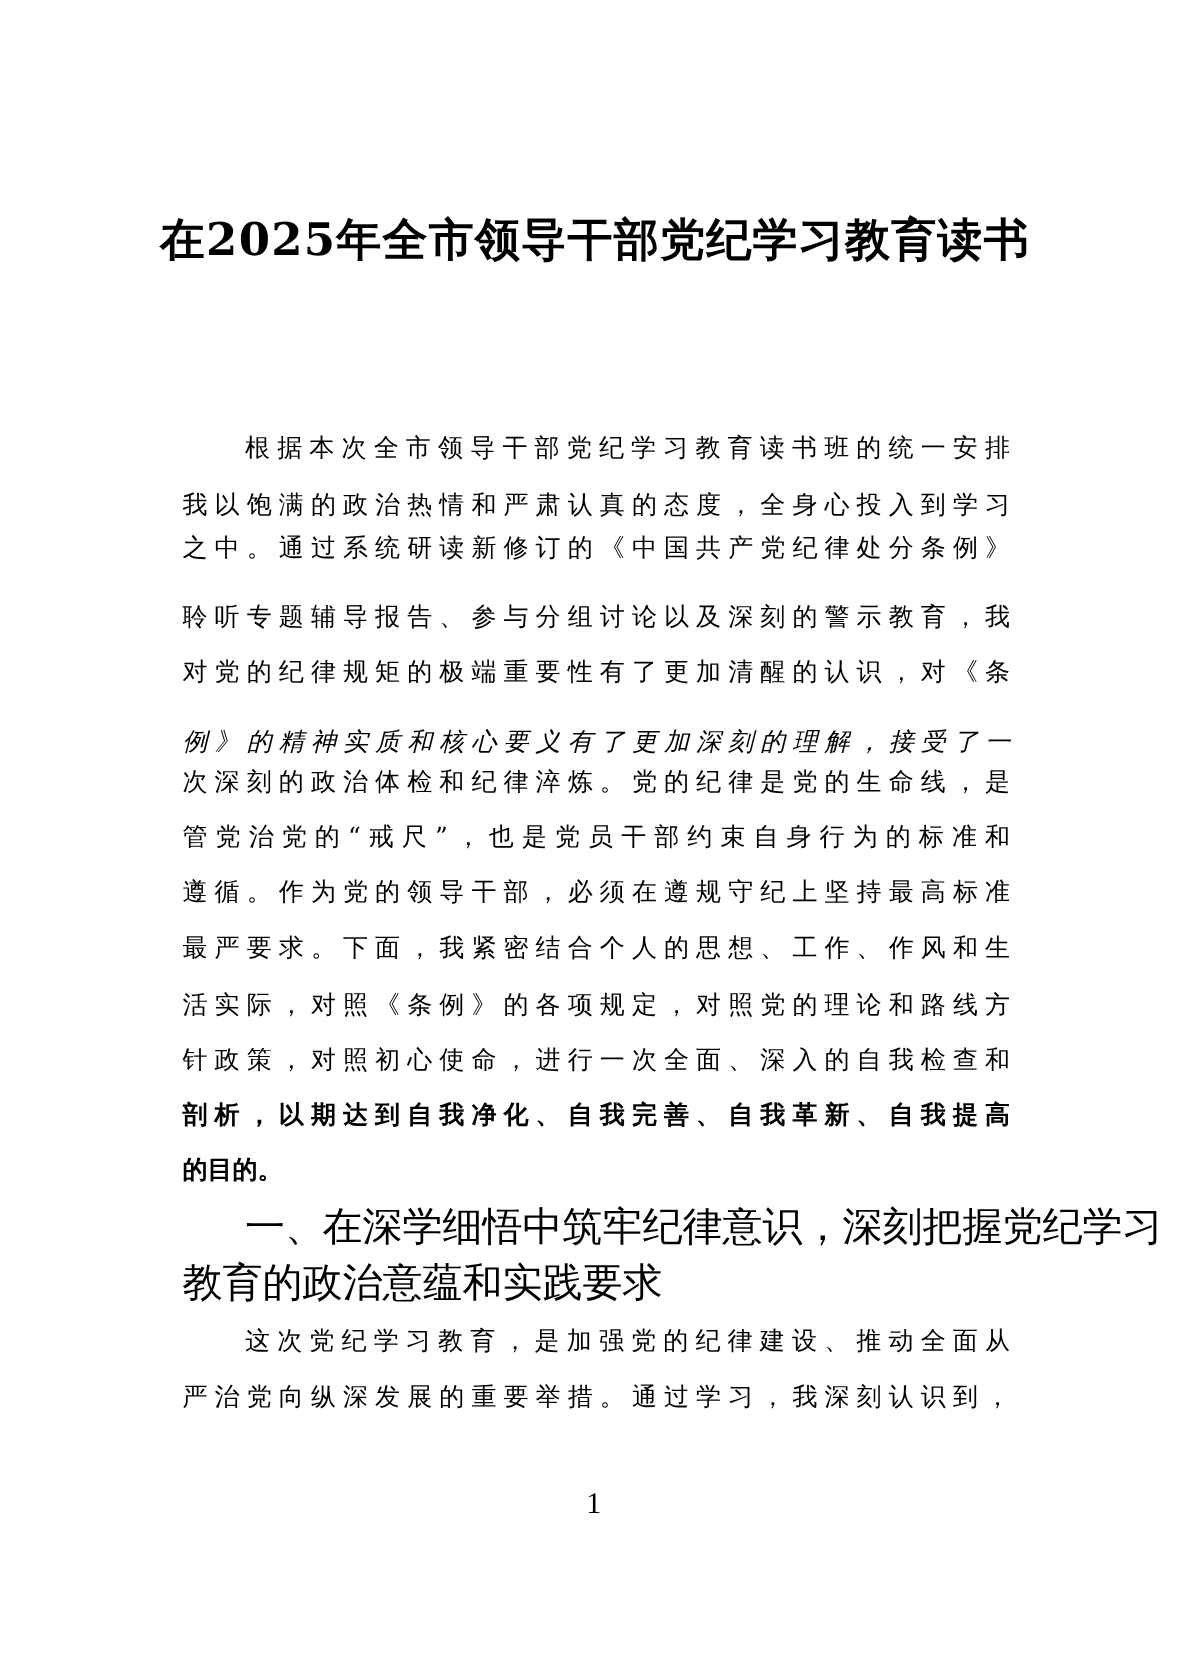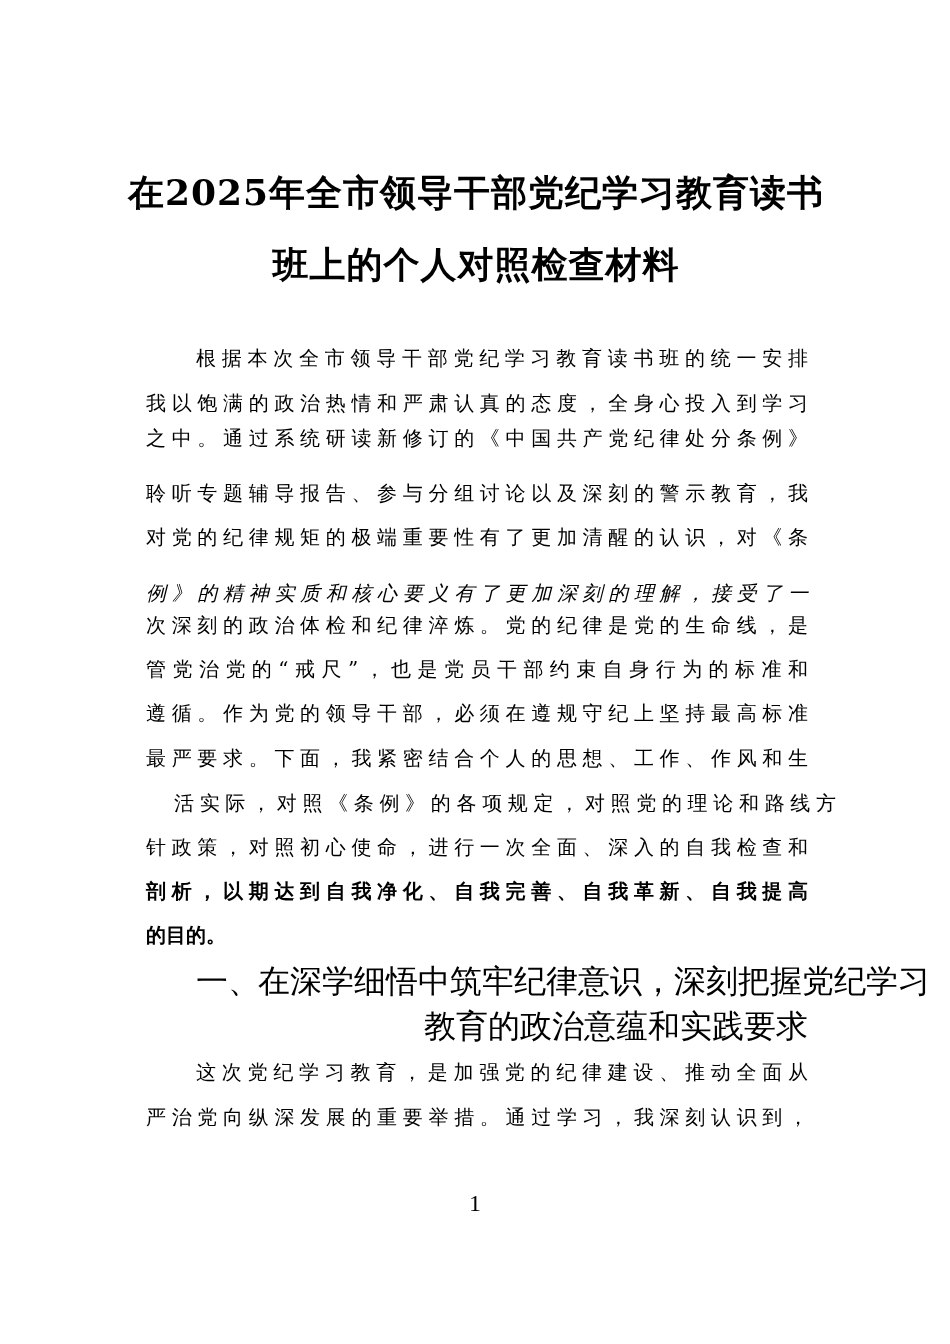--- a/index.html
+++ b/index.html
@@ -70,53 +70,52 @@
       padding-left: 50px;
       box-sizing: border-box;
     }
     .heading-line .rest {
       display: inline-block;
       width: 550px;
       text-align: justify;
       text-align-last: justify;
     }
     .heading-line.cont {
-      text-align: right;
+      text-align: left;
     }
     .page-number {
       position: absolute;
       left: 0;
       width: 950px;
       top: 1188px;
       text-align: center;
       font-family: "Liberation Serif", "DejaVu Serif", serif;
       font-size: 24px;
       line-height: 30px;
     }
   </style>
 </head>
 <body>
 
 <div class="page">
 
   <div class="title-line" style="top:170px;">在2025年全市领导干部党纪学习教育读书</div>
-  <div class="title-line" style="top:242px;">班上的个人对照检查材料</div>
 
   <div>
     <div class="line indent" style="top:340px;">根据本次全市领导干部党纪学习教育读书班的统一安排</div>
     <div class="line" style="top:385px;">我以饱满的政治热情和严肃认真的态度，全身心投入到学习</div>
     <div class="line" style="top:420px;">之中。通过系统研读新修订的《中国共产党纪律处分条例》</div>
     <div class="line" style="top:475px;">聆听专题辅导报告、参与分组讨论以及深刻的警示教育，我</div>
     <div class="line" style="top:519px;">对党的纪律规矩的极端重要性有了更加清醒的认识，对《条</div>
     <div class="line" style="top:575px;font-style:italic;">例》的精神实质和核心要义有了更加深刻的理解，接受了一</div>
     <div class="line" style="top:607px;">次深刻的政治体检和纪律淬炼。党的纪律是党的生命线，是</div>
     <div class="line" style="top:651px;">管党治党的“戒尺”，也是党员干部约束自身行为的标准和</div>
     <div class="line" style="top:695px;">遵循。作为党的领导干部，必须在遵规守纪上坚持最高标准</div>
     <div class="line" style="top:740px;">最严要求。下面，我紧密结合个人的思想、工作、作风和生</div>
-    <div class="line" style="top:785px;margin-left:28px;">活实际，对照《条例》的各项规定，对照党的理论和路线方</div>
+    <div class="line" style="top:785px;">活实际，对照《条例》的各项规定，对照党的理论和路线方</div>
     <div class="line" style="top:829px;">针政策，对照初心使命，进行一次全面、深入的自我检查和</div>
     <div class="line" style="top:873px;font-weight:bold;">剖析，以期达到自我净化、自我完善、自我革新、自我提高</div>
     <div class="line last" style="top:917px;font-weight:bold;">的目的。</div>
   </div>
 
   <div>
     <div class="heading-line" style="top:963px;">
       <span class="num">一、</span><span class="rest">在深学细悟中筑牢纪律意识，深刻把握党纪学习</span>
     </div>
     <div class="heading-line cont" style="top:1008px;">教育的政治意蕴和实践要求</div>

